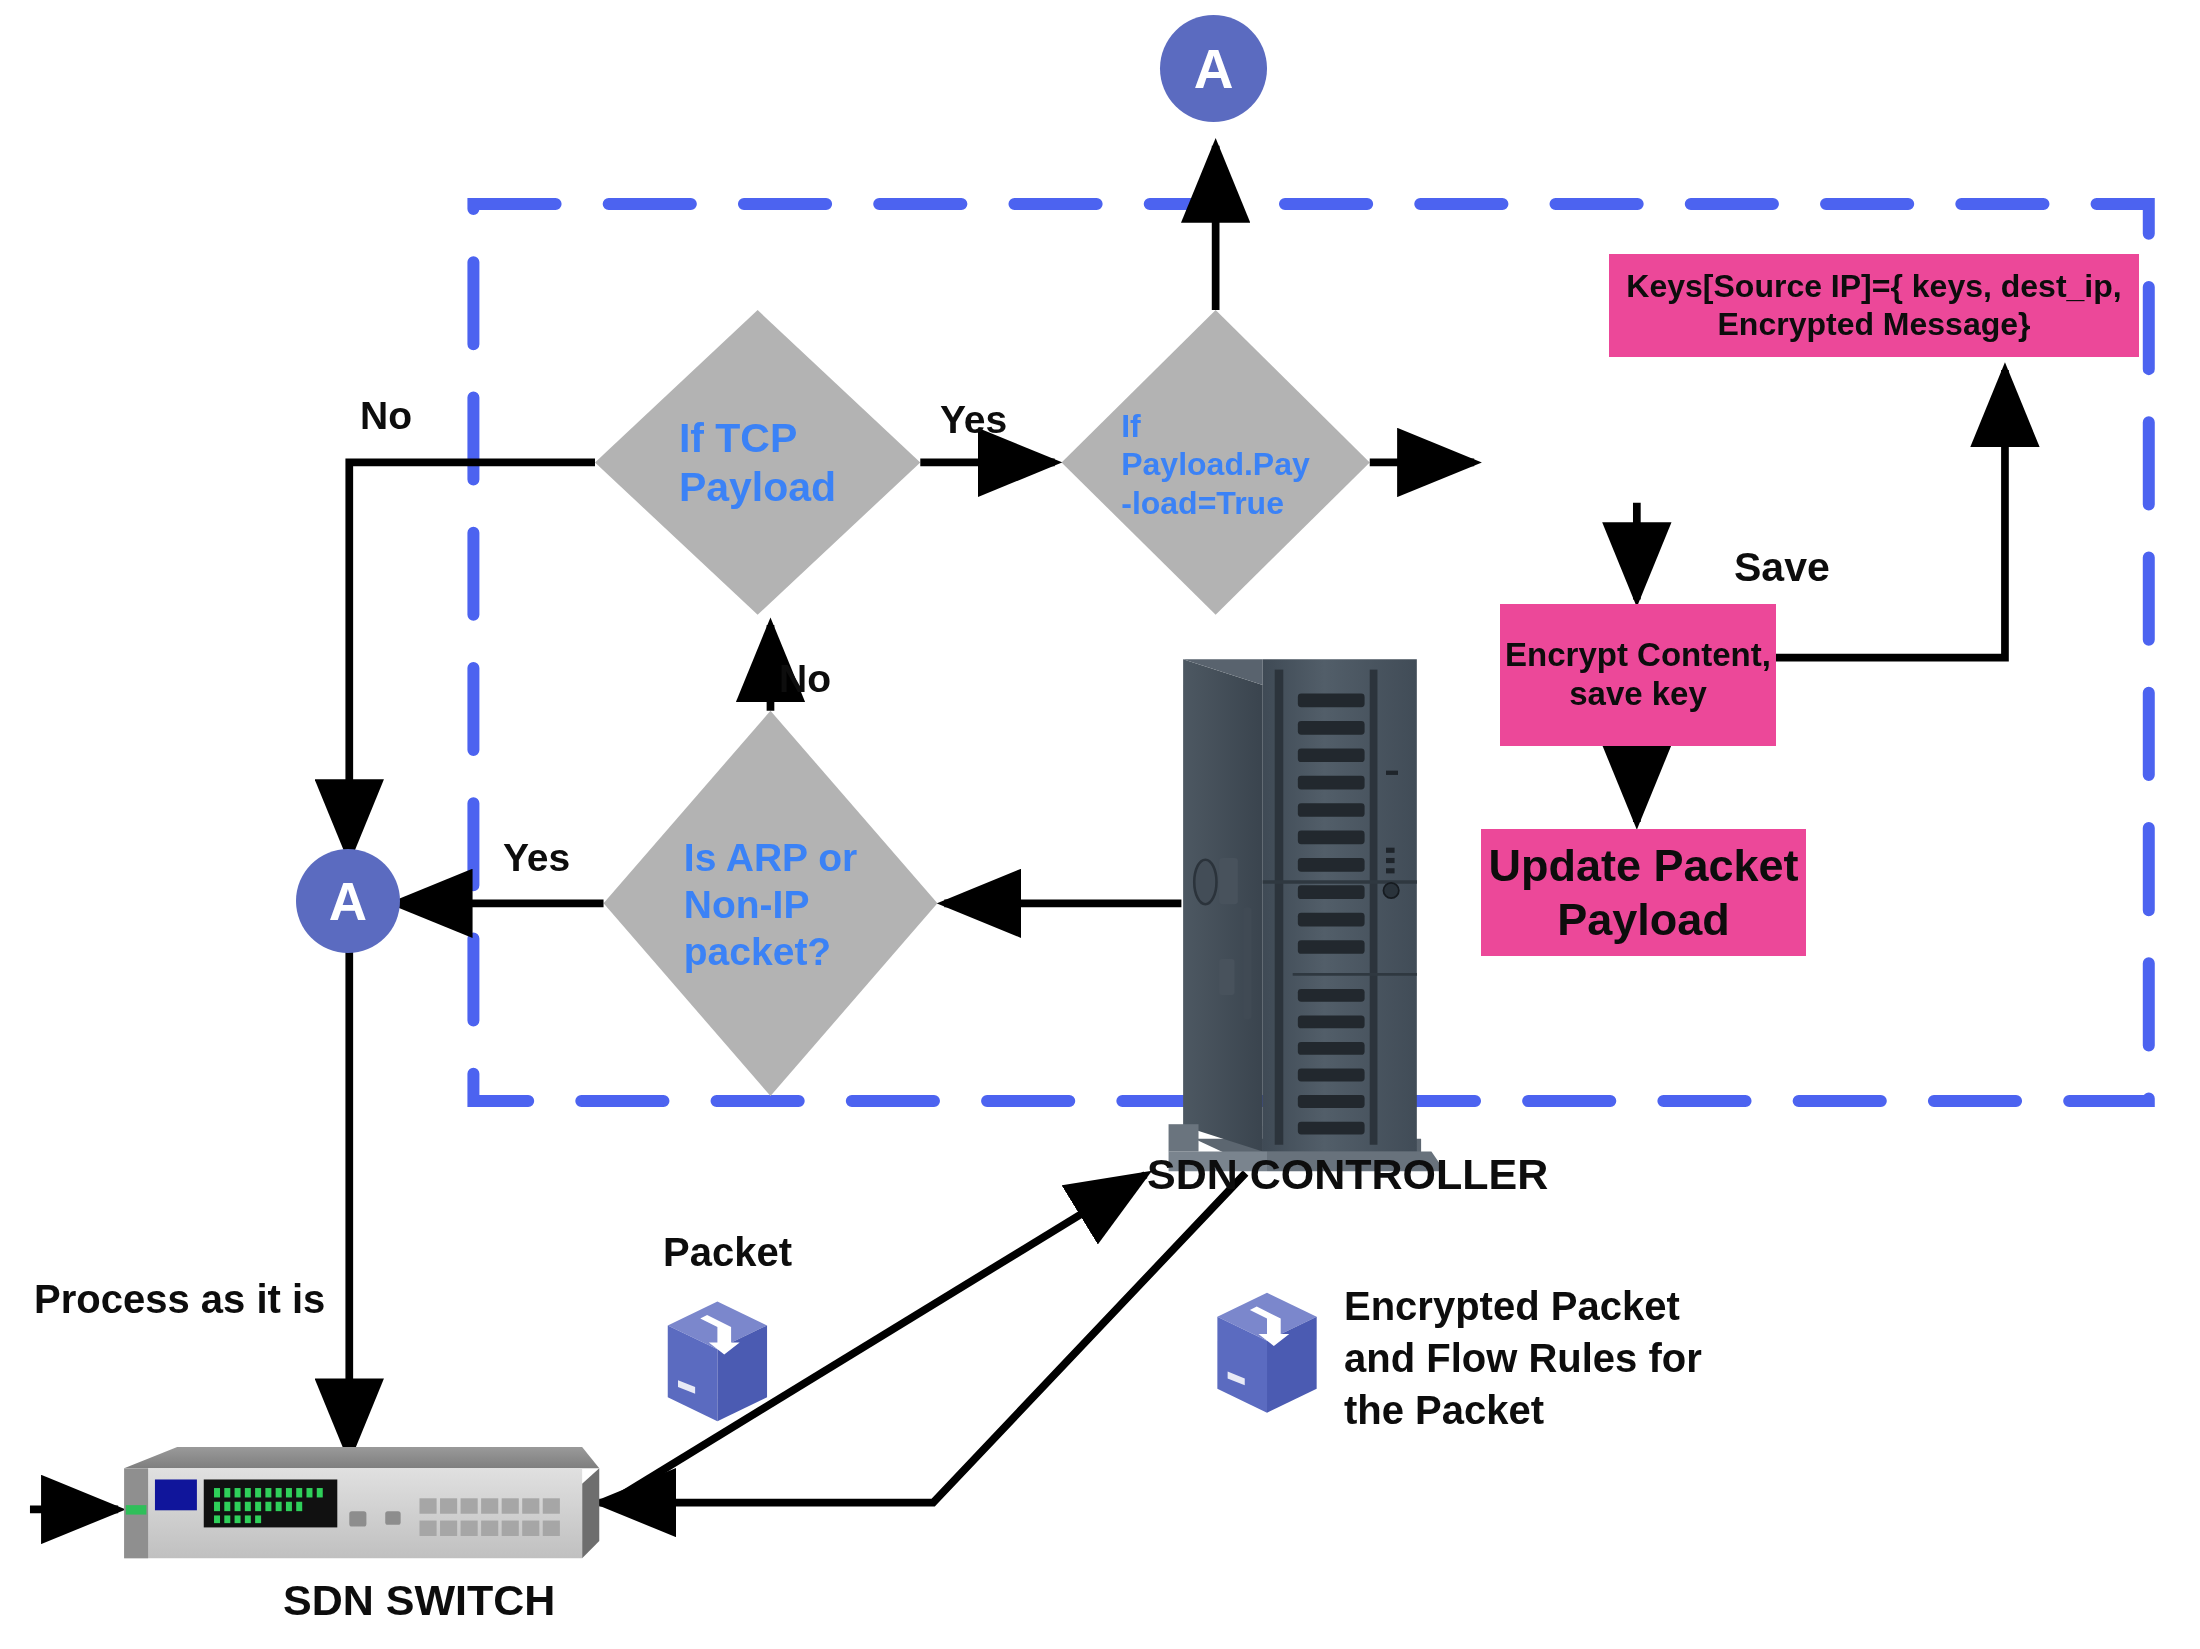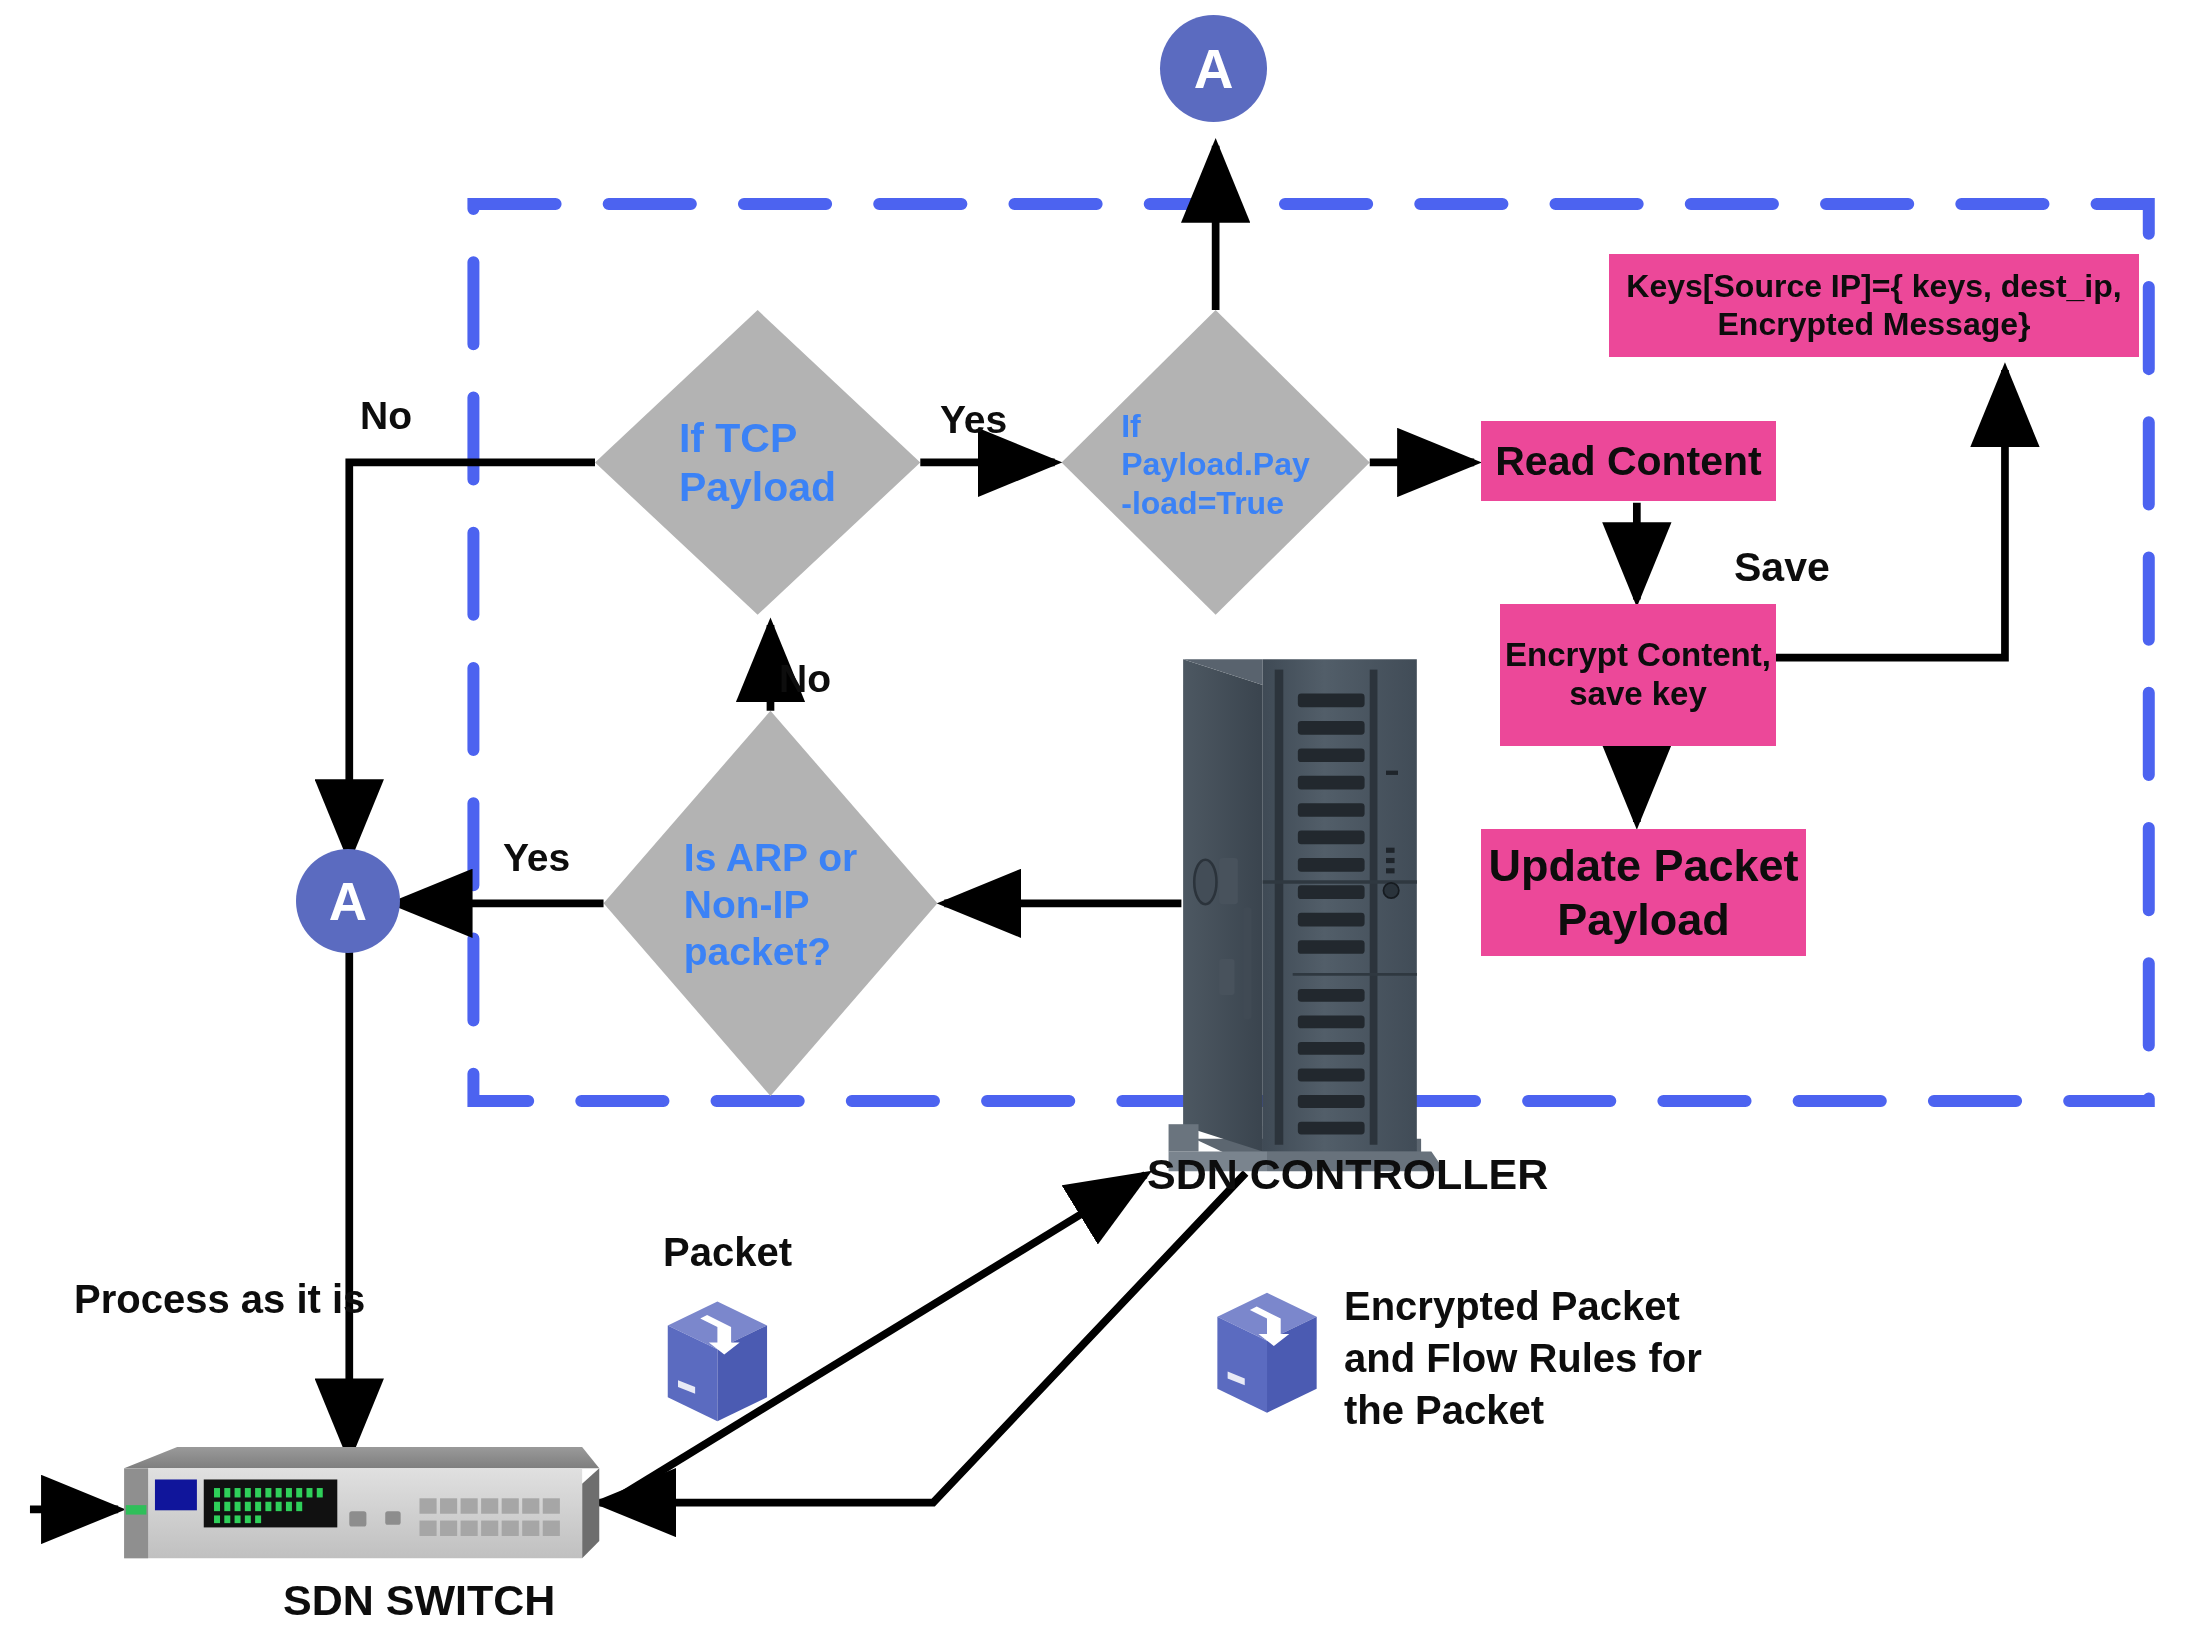--- a/index.html
+++ b/index.html
@@ -267,23 +267,20 @@
   </div>
 
   <div class="diamond-label" style="left:620px; top:818px; width:301px; height:175px; font-size:39px;">
     <span>
       <span>Is ARP or</span><br>
       <span>Non-IP</span><br>
       <span>packet?</span>
     </span>
   </div>
 
-  <div class="proc-box" style="left:1481px; top:421px; width:295px; height:80px; font-size:41px;">
-    <span>Read Content</span>
-  </div>
 
   <div class="proc-box" style="left:1500px; top:604px; width:276px; height:142px; font-size:33px;">
     <span>
       <span>Encrypt Content,</span><br>
       <span>save key</span>
     </span>
   </div>
 
   <div class="proc-box" style="left:1481px; top:829px; width:325px; height:127px; font-size:45px;">
     <span>
@@ -302,21 +299,21 @@
   <div class="edge-label" style="left:360px; top:394px; font-size:39px;">No</div>
 
   <div class="edge-label" style="left:940px; top:398px; font-size:39px;">Yes</div>
 
   <div class="edge-label" style="left:779px; top:657px; font-size:39px;">No</div>
 
   <div class="edge-label" style="left:503px; top:836px; font-size:39px;">Yes</div>
 
   <div class="edge-label" style="left:1734px; top:544px; font-size:41px;">Save</div>
 
-  <div class="caption" style="left:34px; top:1273px; font-size:40px;margin-left:40px;">Process as it is</div>
+  <div class="caption" style="left:34px; top:1273px; font-size:40px;">Process as it is</div>
 
   <div class="caption" style="left:663px; top:1226px; font-size:40px;">Packet</div>
 
   <div class="caption multiline" style="left:1344px; top:1280px; width:377px; font-size:40px;">Encrypted Packet and Flow Rules for the Packet</div>
 
   <div class="caption" style="left:1147px; top:1147px; font-size:43px;">SDN  CONTROLLER</div>
 
   <div class="caption" style="left:283px; top:1573px; font-size:43px;">SDN SWITCH</div>
 
 </div>

